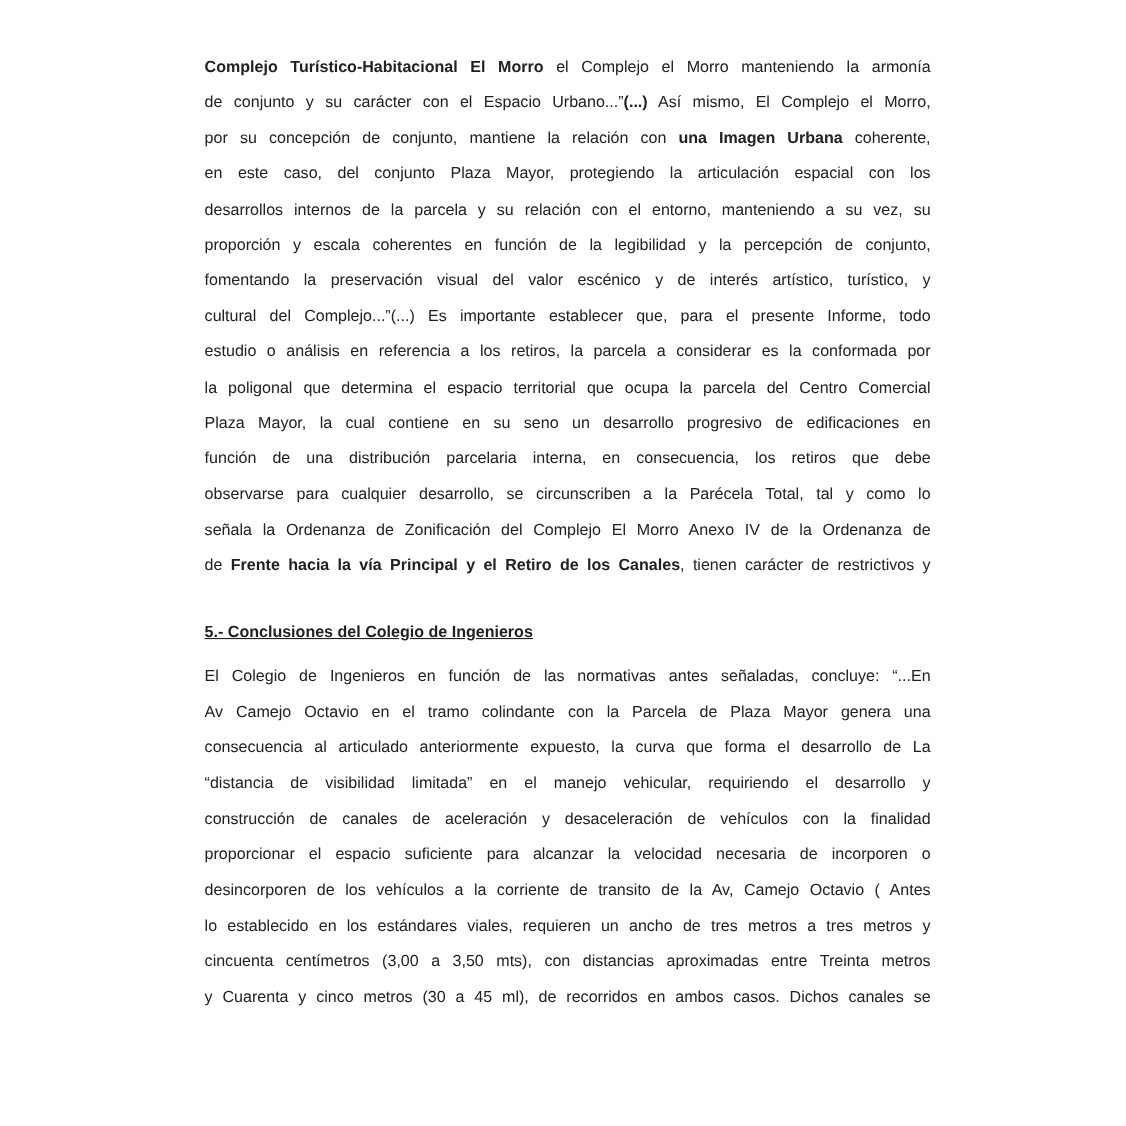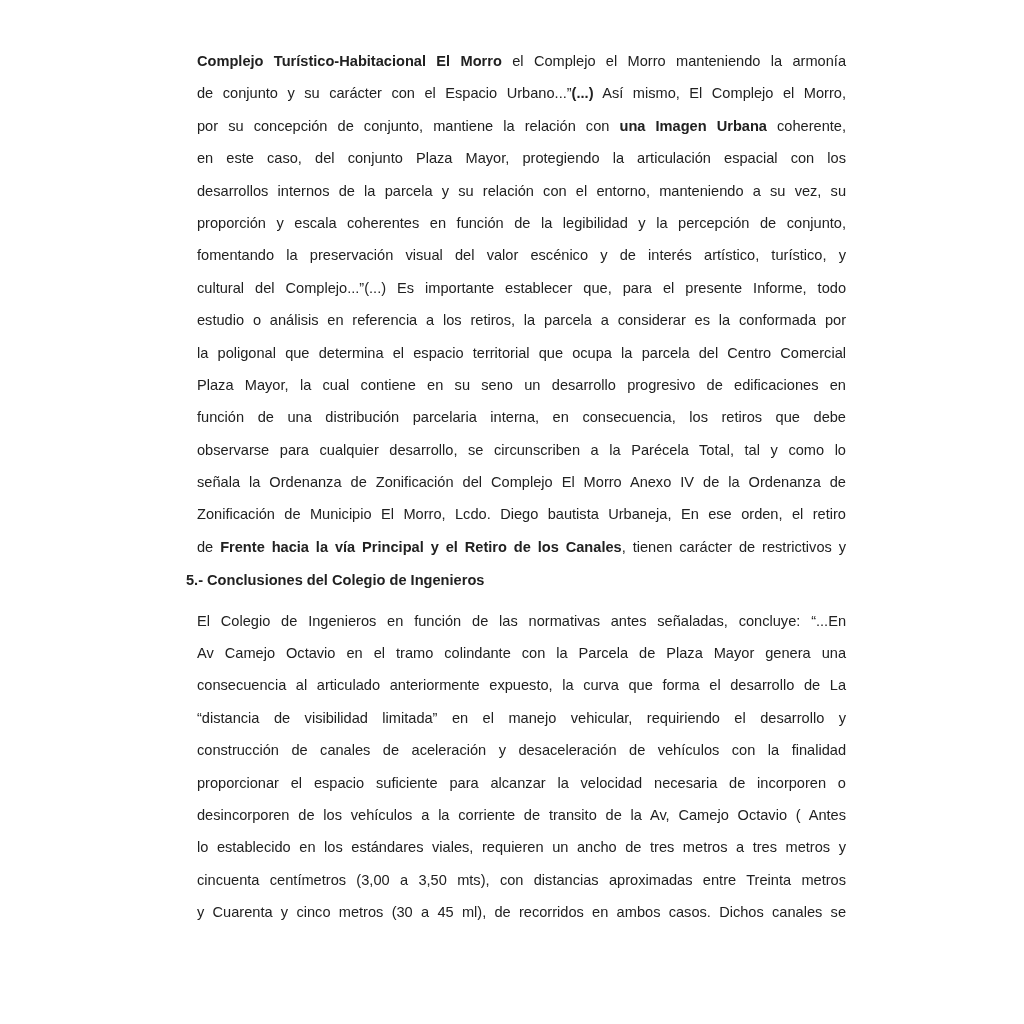--- a/index.html
+++ b/index.html
@@ -18,32 +18,31 @@
     background: #ffffff;
     overflow: hidden;
   }
   .doc {
     position: absolute;
     left: 186px;
     top: 45px;
     width: 660px;
   }
   .block { width: 100%; }
-  .block.heading { margin-top: 1px; margin-bottom: 8px; }
+  .block.heading { margin-top: 28px; margin-bottom: 8px; text-decoration: underline; }
   .line {
     font-size: 14.6px;
     line-height: 32.4px;
     height: 32.4px;
     text-align: left;
     white-space: normal;
   }
   .line.just {
     text-align: justify;
     text-align-last: justify;
-    margin-left: 11px;
   }
   .seg-b { font-weight: bold; }
   .seg-i { }
 </style>
 </head>
 <body>
 
 <div class="page">
   <div class="doc" id="doc">
       <div class="block paragraph">
@@ -54,21 +53,20 @@
         <div class="line just"><span>desarrollos internos de la parcela y su relación con el entorno, manteniendo a su vez, su</span></div>
         <div class="line just"><span>proporción y escala coherentes en función de la legibilidad y la percepción de conjunto,</span></div>
         <div class="line just"><span>fomentando la preservación visual del valor escénico y de interés artístico, turístico, y</span></div>
         <div class="line just"><span>cultural del Complejo...”(...) Es importante establecer que, para el presente Informe, todo</span></div>
         <div class="line just"><span>estudio o análisis en referencia a los retiros, la parcela a considerar es la conformada por</span></div>
         <div class="line just"><span>la poligonal que determina el espacio territorial que ocupa la parcela del Centro Comercial</span></div>
         <div class="line just"><span>Plaza Mayor, la cual contiene en su seno un desarrollo progresivo de edificaciones en</span></div>
         <div class="line just"><span>función de una distribución parcelaria interna, en consecuencia, los retiros que debe</span></div>
         <div class="line just"><span>observarse para cualquier desarrollo, se circunscriben a la Parécela Total, tal y como lo</span></div>
         <div class="line just"><span>señala la Ordenanza de Zonificación del Complejo El Morro Anexo IV de la Ordenanza de</span></div>
-        <div class="line just"><span>Zonificación de Municipio El Morro, Lcdo. Diego bautista Urbaneja, En ese orden, el retiro</span></div>
         <div class="line just"><span>de </span><span class="seg-b">Frente hacia la vía Principal y el Retiro de los Canales</span><span>, tienen carácter de restrictivos y</span></div>
       </div>
       <div class="block heading">
         <div class="line"><span class="seg-b">5.- Conclusiones del Colegio de Ingenieros</span></div>
       </div>
       <div class="block paragraph">
         <div class="line just"><span>El Colegio de Ingenieros en función de las normativas antes señaladas, concluye</span><span class="seg-i">: “...En</span></div>
         <div class="line just"><span>Av Camejo Octavio en el tramo colindante con la Parcela de Plaza Mayor genera una</span></div>
         <div class="line just"><span>consecuencia al articulado anteriormente expuesto, la curva que forma el desarrollo de La</span></div>
         <div class="line just"><span>“distancia de visibilidad limitada” en el manejo vehicular, requiriendo el desarrollo y</span></div>

